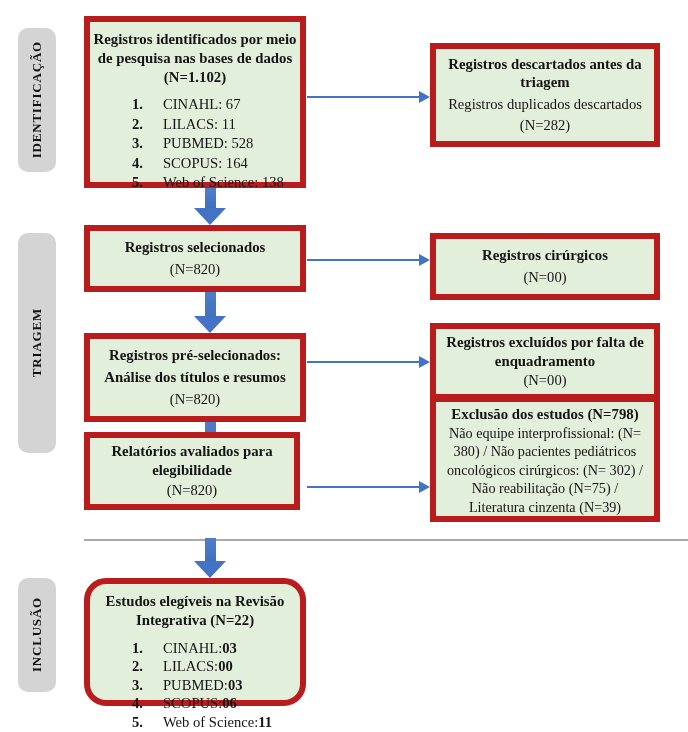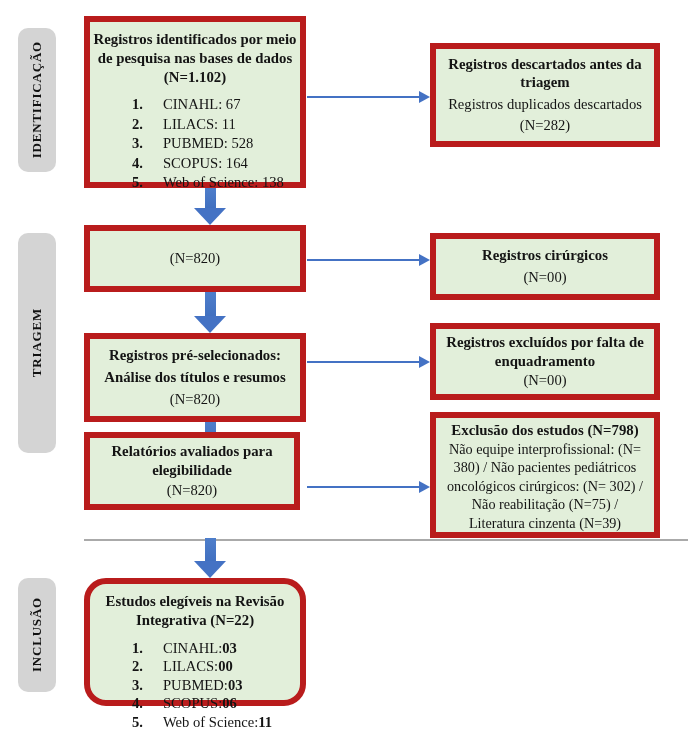--- a/index.html
+++ b/index.html
@@ -83,20 +83,21 @@
           <span>SCOPUS: 164</span>
         </div>
       <div class="li">
           <span class="num">5.</span>
           <span>Web of Science: 138</span>
         </div>
     </div>
   </div>
 
   <div class="gbox spread" style="left:84px;top:225px;width:222px;height:67px;">
+    <div class="title">Registros selecionados</div>
     <div class="plain">(N=820)</div>
   </div>
 
   <div class="gbox spread" style="left:84px;top:333px;width:222px;height:89px;">
     <div class="title">Registros pré-selecionados:</div>
     <div class="title">Análise dos títulos e resumos</div>
     <div class="plain">(N=820)</div>
   </div>
 
   <div class="gbox spread" style="left:84px;top:432px;width:216px;height:78px;">
@@ -145,21 +146,21 @@
   <div class="gbox spread" style="left:430px;top:233px;width:230px;height:67px;">
     <div class="title">Registros cirúrgicos</div>
     <div class="plain">(N=00)</div>
   </div>
 
   <div class="gbox spread" style="left:430px;top:323px;width:230px;height:77px;">
     <div class="title sidewide">Registros excluídos por falta de enquadramento</div>
     <div class="plain">(N=00)</div>
   </div>
 
-  <div class="gbox spread" style="left:430px;top:412px;width:230px;height:126px;">
+  <div class="gbox spread" style="left:430px;top:396px;width:230px;height:126px;">
     <div class="title sidewide">Exclusão dos estudos (N=798)</div>
     <div class="plain sidewide" style="font-size:14.2px;line-height:1.3;">Não equipe interprofissional: (N= 380) / Não pacientes pediátricos oncológicos cirúrgicos: (N= 302) / Não reabilitação (N=75) / Literatura cinzenta (N=39)</div>
   </div>
 
   <div class="varrow" style="left:194px;top:188px;height:37px;">
       <div class="shaft"></div>
       <div class="head"></div>
     </div>
   <div class="varrow" style="left:194px;top:292px;height:41px;">
       <div class="shaft"></div>

